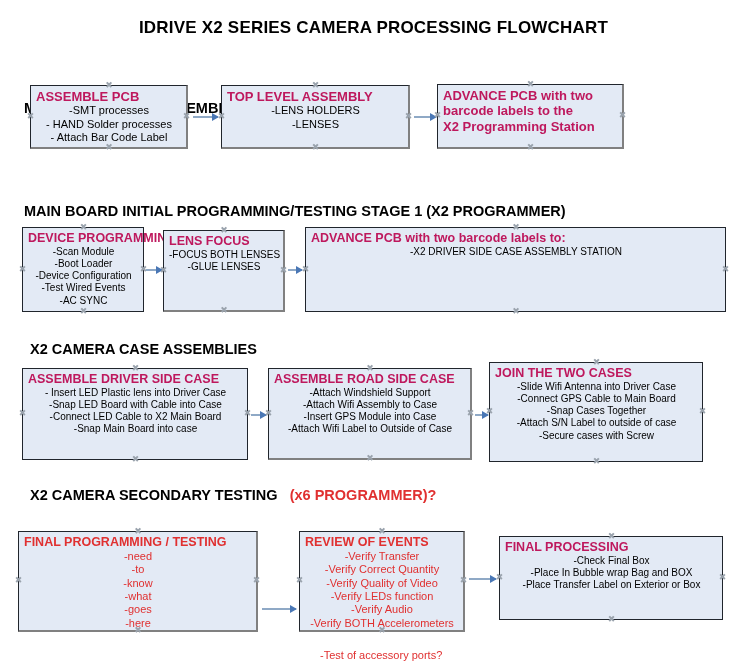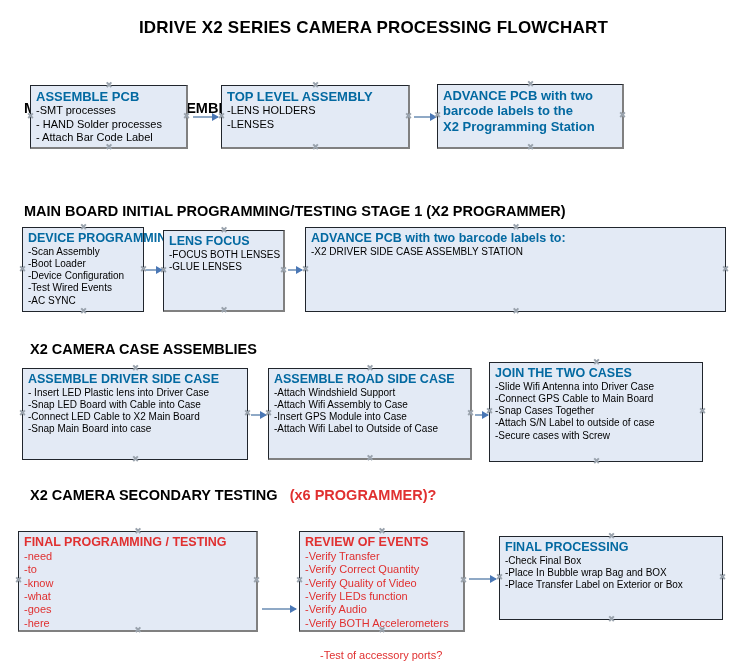--- a/index.html
+++ b/index.html
@@ -29,25 +29,25 @@
     border-bottom:2px solid #808080;
     padding:3px 4px 2px 5px;
     overflow:visible;
   }
   .box.plain{
     border:1px solid #20252c;
     border-right:1px solid #20252c;
     border-bottom:1px solid #20252c;
   }
   .box .bt{
-    font-size:12.5px;font-weight:bold;color:#0369a1;line-height:1.18;
+    font-size:12.5px;font-weight:bold;color:#be185d;line-height:1.18;
     white-space:nowrap;display:block;margin-bottom:0px;
   }
   .box .li{
-    font-size:11px;color:#000;line-height:1.22;white-space:nowrap;display:block;
+    font-size:11px;color:#000;line-height:1.22;white-space:nowrap;display:block;text-align:center;
   }
   .box.red .bt{color:#e03030;}
   .box.red .li{color:#e03030;}
   .box .li.sm{font-size:10px;}
   .box .bt.lg{font-size:13px;}
 
   
   .hx{
     position:absolute;color:#9aa3ad;font-size:9px;line-height:9px;
     font-family:"DejaVu Sans",sans-serif;
@@ -116,21 +116,21 @@
     <span class="hx l">✖</span>
     <span class="hx r">✖</span>
   </div>
 
   <div class="section-heading" style="left:24px;top:203px;">
     <span>MAIN BOARD INITIAL PROGRAMMING/TESTING STAGE 1 (X2 PROGRAMMER)</span>
   </div>
 
   <div class="box plain" style="left:22px;top:227px;width:122px;height:85px;">
     <span class="bt">DEVICE PROGRAMMING</span>
-    <span class="li sm">-Scan Assembly</span>
+    <span class="li sm">-Scan Module</span>
     <span class="li sm">-Boot Loader</span>
     <span class="li sm">-Device Configuration</span>
     <span class="li sm">-Test Wired Events</span>
     <span class="li sm">-AC SYNC</span>
     <span class="hx t">✖</span>
     <span class="hx b">✖</span>
     <span class="hx l">✖</span>
     <span class="hx r">✖</span>
   </div>
 

